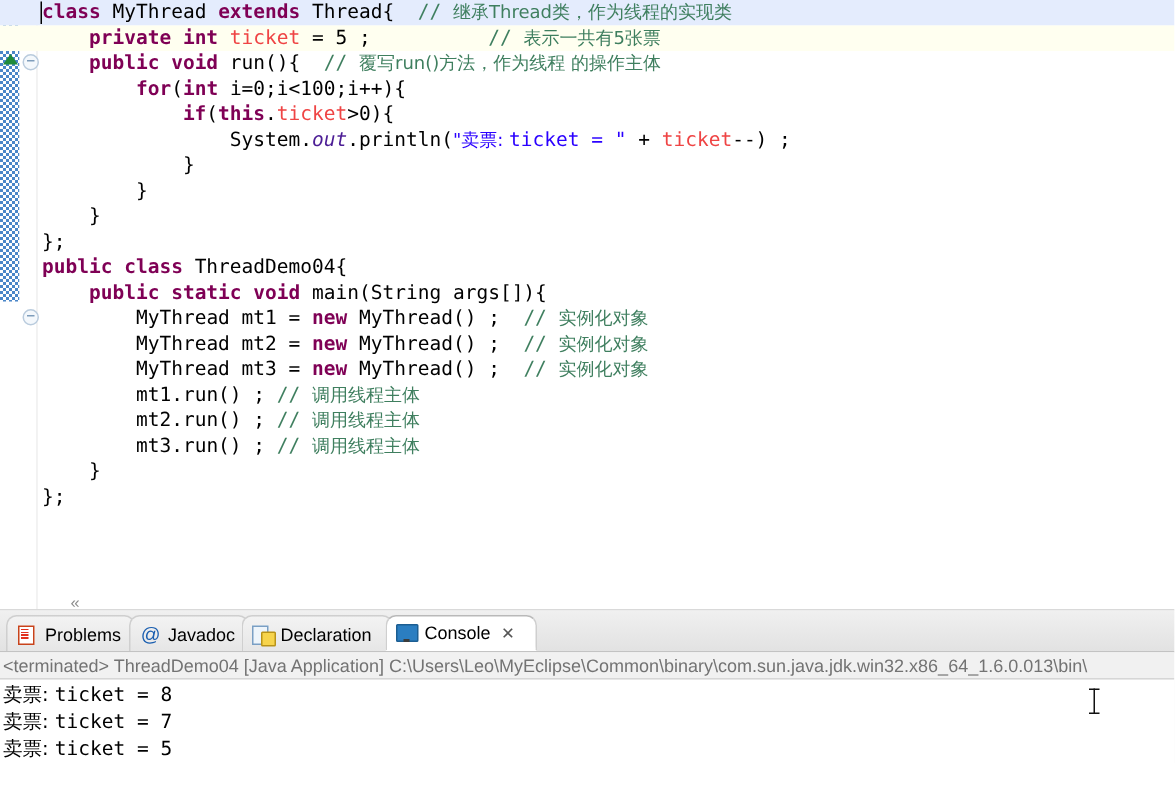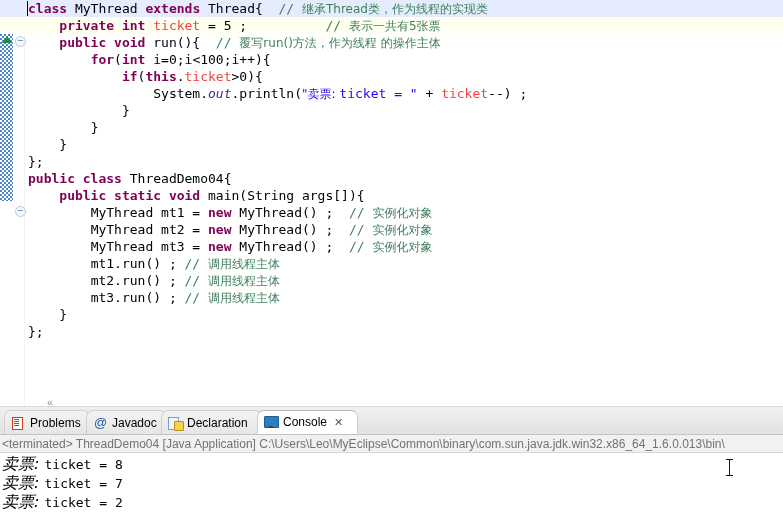--- a/index.html
+++ b/index.html
@@ -117,21 +117,21 @@
   .cterm{
     position:absolute;left:0;top:0;width:783px;height:18px;
     background:#f1f1f1;border-bottom:1px solid #d6d6d6;
     font-size:12px;color:#737373;white-space:pre;padding:2px 0 0 2px;box-sizing:border-box;
   }
   .cout{
     position:absolute;left:2px;top:20px;width:781px;
     font-family:"DejaVu Sans Mono","Liberation Mono",monospace;
     font-size:13px;line-height:18px;white-space:pre;color:#000;
   }
-  .cout .cn{font-family:"DejaVu Sans","Liberation Sans",sans-serif;font-size:16px;font-style:italic;}
+  .cout .cn{font-family:"DejaVu Sans","Liberation Sans",sans-serif;font-size:13px;}
 
   
   .ibeam{position:absolute;left:726px;top:459px;width:7px;height:17px;}
   .ibeam:before{content:"";position:absolute;left:3px;top:0;width:1px;height:17px;background:#111;}
   .ibeam:after{content:"";position:absolute;left:0;top:0;width:7px;height:1px;background:#111;
     box-shadow:0 16px 0 0 #111;}
 
   
   .chev{position:absolute;left:47px;top:396px;font-size:11px;color:#8b8b8b;}
 </style>
@@ -175,18 +175,18 @@
         </div>
         <div class="tab active" style="left: 257px; width: 101px;">
           <span class="ico ico-cons"></span>
           <span class="lbl">Console</span>
           <span class="x">✕</span>
         </div>
       </div>
 
     <div class="console">
       <div class="cterm">&lt;terminated&gt; ThreadDemo04 [Java Application] C:\Users\Leo\MyEclipse\Common\binary\com.sun.java.jdk.win32.x86_64_1.6.0.013\bin\</div>
-      <div class="cout" id="cout"><div><span class="cn">卖票: </span><span>ticket = 8</span></div><div><span class="cn">卖票: </span><span>ticket = 7</span></div><div><span class="cn">卖票: </span><span>ticket = 2</span></div></div>
+      <div class="cout" id="cout"><div><span class="cn">卖票: </span><span>ticket = 8</span></div><div><span class="cn">卖票: </span><span>ticket = 7</span></div><div><span class="cn">卖票: </span><span>ticket = 5</span></div></div>
     </div>
   </div>
 
   <div class="ibeam"></div>
 </div>
 
 </body></html>

